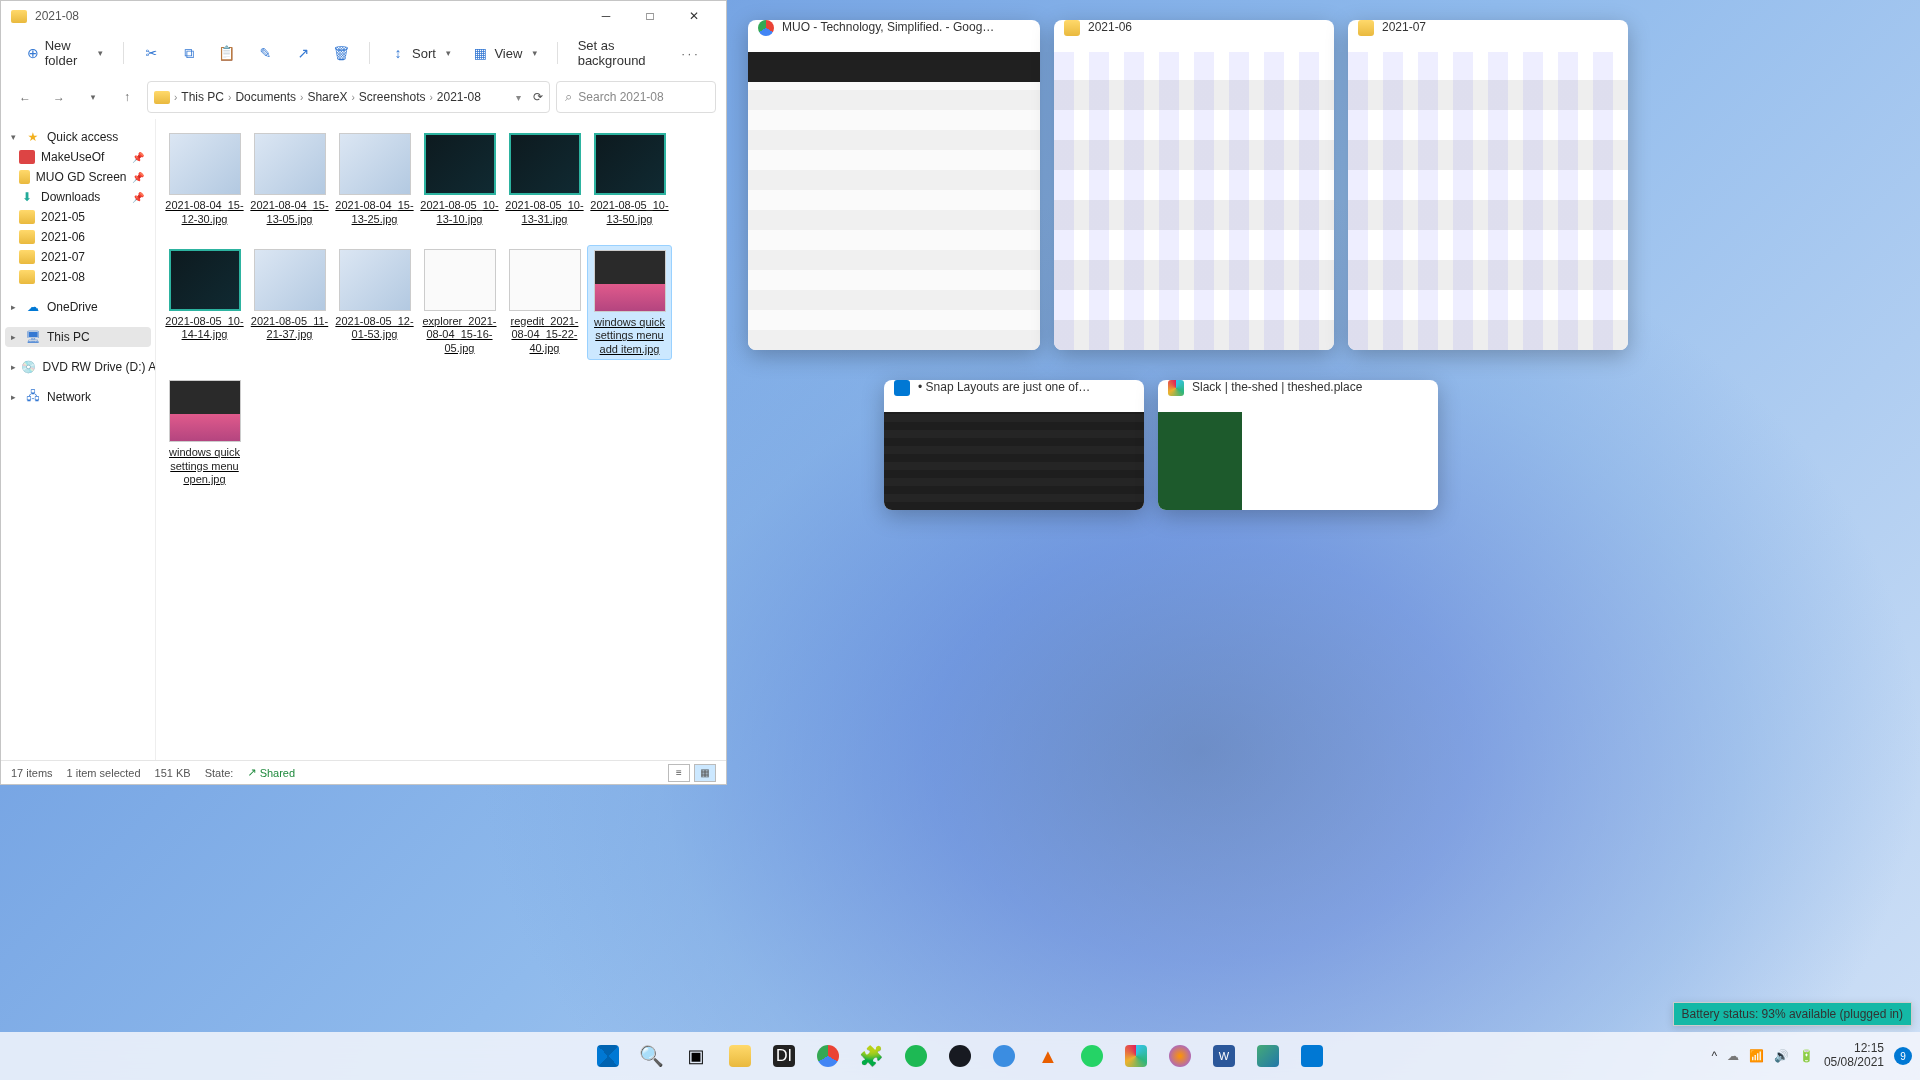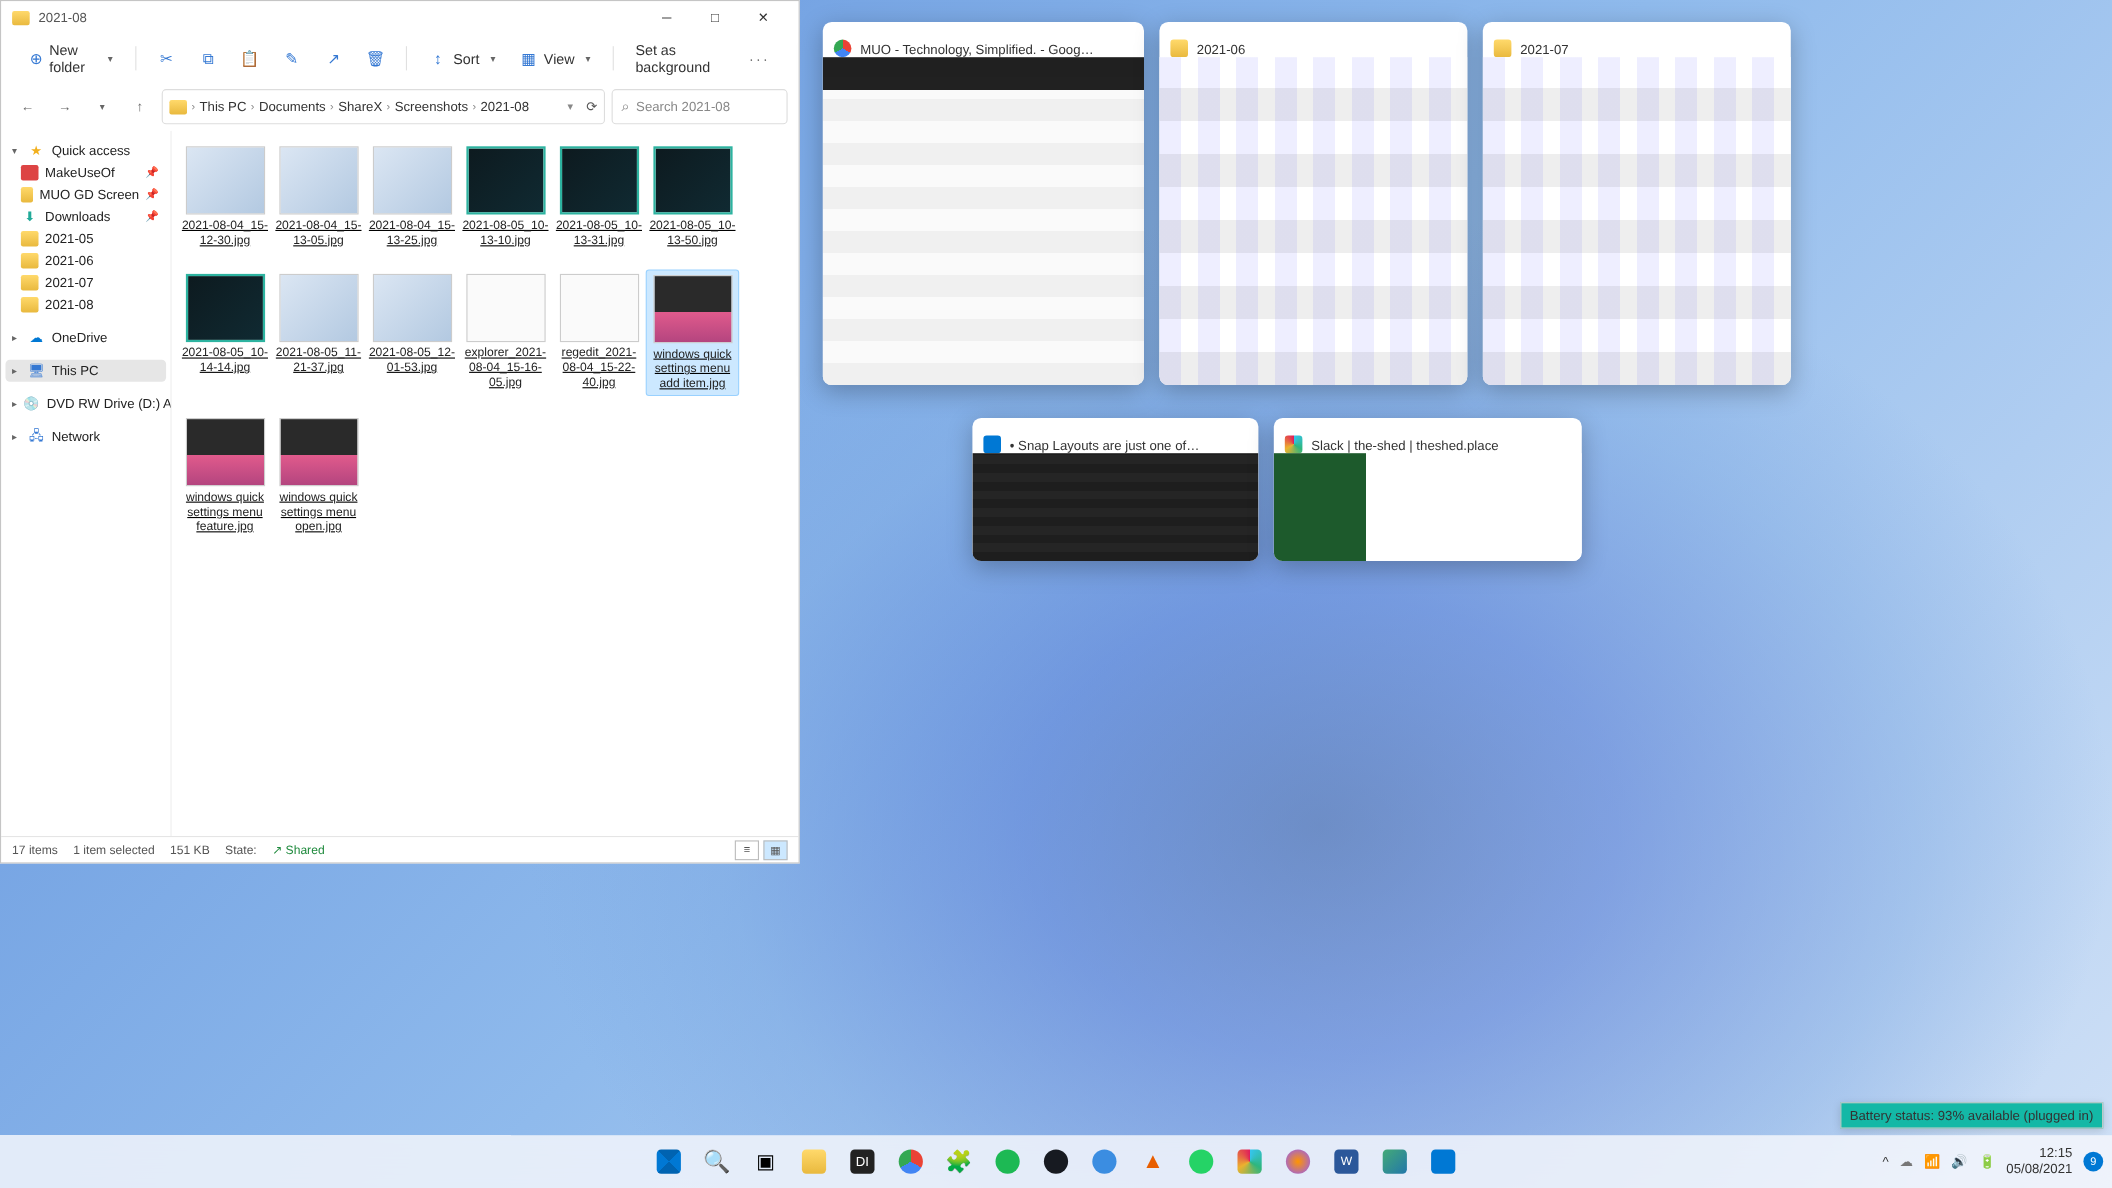--- a/index.html
+++ b/index.html
@@ -57,21 +57,21 @@
 
   .status { height: 24px; border-top: 1px solid #e5e5e5; display: flex; align-items: center; padding: 0 10px; gap: 14px; font-size: 11px; color: #555; }
   .status .right { margin-left: auto; display: flex; gap: 4px; }
   .viewsw { width: 22px; height: 18px; border: 1px solid #bbb; display: flex; align-items: center; justify-content: center; font-size: 10px; }
   .viewsw.active { background: #cce8ff; }
   .shared { color: #1f8a3d; display: flex; align-items: center; gap: 3px; }
 
   
   .snap-group { position: absolute; display: flex; flex-wrap: wrap; gap: 14px; }
   .snapcard { background: #fff; border-radius: 8px; box-shadow: 0 6px 22px rgba(0,0,0,.25); display: flex; flex-direction: column; overflow: hidden; }
-  .snaphdr { height: 32px; display: flex; align-items: flex-end; gap: 8px; padding: 0 10px; font-size: 12px; color: #333; }
+  .snaphdr { height: 32px; display: flex; align-items: flex-start; gap: 8px; padding: 0 10px; font-size: 12px; color: #333; }
   .snaphdr .appic { width: 16px; height: 16px; border-radius: 3px; }
   .snapbody { flex: 1; }
   
   .sb-chrome { background: #fff; }
   .sb-expl { background: #fdfdfd; }
   .sb-vscode { background: #1e1e1e; }
   .sb-slack { background: #fff; }
 
   
   .taskbar { position: absolute; left: 0; right: 0; bottom: 0; height: 48px; background: rgba(243,246,252,.85); backdrop-filter: blur(20px); display: flex; align-items: center; }
@@ -280,24 +280,20 @@
         <div class="file">
           <div class="thumb doc"></div>
           <div class="fname">regedit_2021-08-04_15-22-40.jpg</div>
         </div>
         <div class="file sel">
           <div class="thumb pink"></div>
           <div class="fname">windows quick settings menu add item.jpg</div>
         </div>
         <div class="file">
           <div class="thumb pink"></div>
-          <div class="fname">windows quick settings menu feature.jpg</div>
-        </div>
-        <div class="file">
-          <div class="thumb pink"></div>
           <div class="fname">windows quick settings menu open.jpg</div>
         </div>
       </div>
   </div>
 
   <div class="status">
     <span>17 items</span>
     <span>1 item selected</span>
     <span>151 KB</span>
     <span>State:</span>
@@ -363,21 +359,21 @@
     <div class="tbicon">
         <span>🔍</span>
       </div>
     <div class="tbicon">
         <span style="font-size:18px">▣</span>
       </div>
     <div class="tbicon">
         <span class="sq" style="background:linear-gradient(#ffd96b,#e9b93e)"></span>
       </div>
     <div class="tbicon">
-        <span class="sq" style="background:#222;color:#fff;font-size:12px;display:flex;align-items:center;justify-content:center">DI</span>
+        <span class="sq" style="background:#222;color:#fff;font-size:16px;display:flex;align-items:center;justify-content:center">DI</span>
       </div>
     <div class="tbicon">
         <span class="sq" style="background:conic-gradient(#ea4335 0 120deg,#4285f4 120deg 240deg,#34a853 240deg 360deg);border-radius:50%"></span>
       </div>
     <div class="tbicon">
         <span style="color:#d33">🧩</span>
       </div>
     <div class="tbicon">
         <span class="sq" style="background:#1db954;border-radius:50%"></span>
       </div>

